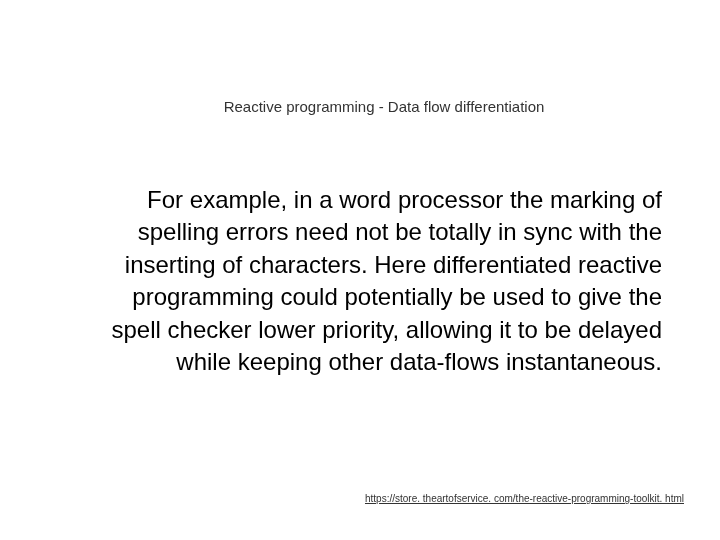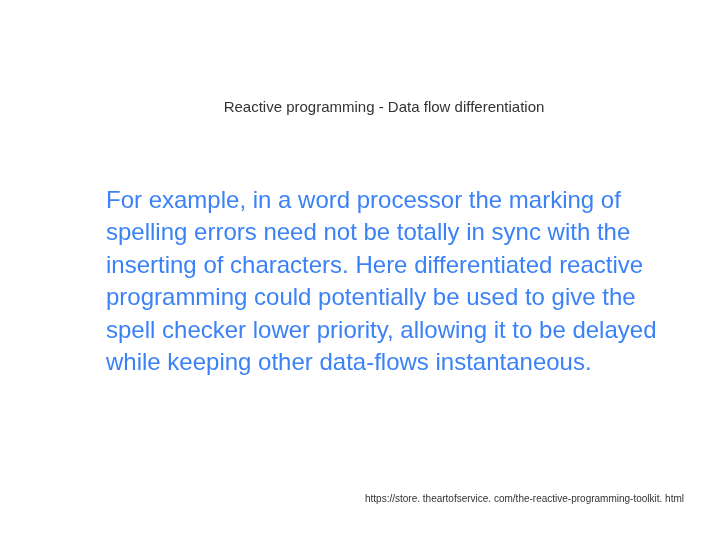--- a/index.html
+++ b/index.html
@@ -23,33 +23,34 @@
       text-align: center;
       font-size: 15px;
       color: #333333;
       font-weight: normal;
     }
     .slide-body {
       position: absolute;
       top: 148px;
       left: 70px;
       right: 70px;
-      text-align: left;
+      text-align: right;
       font-size: 24px;
       line-height: 1.35;
-      color: #3b82f6;
+      color: #000000;
       font-weight: normal;
     }
     .slide-footer {
       position: absolute;
       bottom: 48px;
       right: 48px;
       font-size: 10px;
       color: #333333;
       text-align: center;
+      text-decoration: underline;
     }
   </style>
 </head>
 <body>
 
 <div class="slide-title">Reactive programming -  Data flow differentiation</div>
 
 <div class="slide-body">For example, in a word processor the marking of spelling errors need not be totally in sync with the inserting of characters. Here differentiated reactive programming could potentially be used to give the spell checker lower priority, allowing it to be delayed while keeping other data-flows instantaneous.</div>
 
 <div class="slide-footer">https://store. theartofservice. com/the-reactive-programming-toolkit. html</div>

